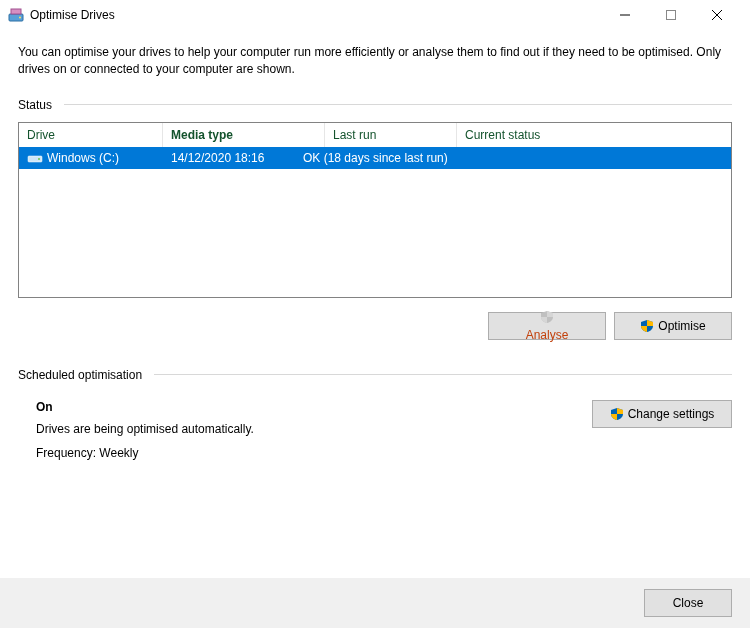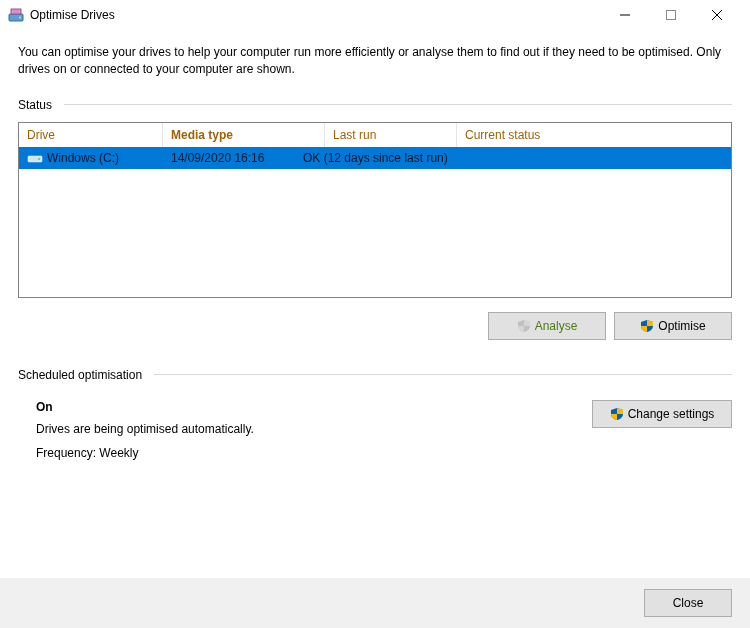--- a/index.html
+++ b/index.html
@@ -49,35 +49,35 @@
       border: 1px solid #828282;
       height: 176px;
       background: #fff;
       overflow: hidden;
     }
     .drive-header {
       display: flex;
       height: 24px;
       align-items: center;
       font-weight: normal;
-      color: #a16207;
+      color: #14532d;
     }
     .drive-header > div {
       padding: 4px 8px;
       border-right: 1px solid #e6e6e6;
       height: 100%;
       display: flex; align-items: center;
     }
     .drive-header > div:last-child { border-right: none; }
     .drive-row {
       display: flex;
       height: 22px;
       align-items: center;
       background: #0078d7;
-      color: #0f172a;
+      color: #ffffff;
     }
     .drive-row > div {
       padding: 2px 8px;
       height: 100%;
       display: flex; align-items: center;
     }
     .col-drive { width: 144px; }
     .col-media { width: 162px; font-weight: bold; }
     .col-last  { width: 132px; }
     .col-status{ flex: 1; }
@@ -94,21 +94,21 @@
       min-width: 118px;
       height: 28px;
       border: 1px solid #adadad;
       background: #e1e1e1;
       display: flex; align-items: center; justify-content: center;
       gap: 4px;
       font-family: inherit; font-size: 12px;
       padding: 0 10px;
       cursor: pointer;
     }
-    .btn.disabled { color: #4d7c0f; cursor: default; }
+    .btn.disabled { color: #c2410c; cursor: default; flex-direction: column; }
     .shield { width: 14px; height: 14px; display:flex; align-items:center; justify-content:center; }
 
     .sched-body { padding: 8px 0 0 18px; }
     .sched-row {
       display: flex; align-items: flex-start;
     }
     .sched-text { flex: 1; }
     .sched-on { font-weight: 600; margin-bottom: 8px; }
     .sched-desc { margin-bottom: 10px; }
     .sched-freq { }
@@ -174,22 +174,22 @@
     <div class="drive-row">
       <div class="col-drive drive-name-cell">
         <span class="drive-smicon">
           <svg viewBox="0 0 16 16" width="16" height="16">
             <rect x="1" y="6" width="14" height="6" rx="1" fill="#cde6f7" stroke="#fff" stroke-width="0.5"></rect>
             <circle cx="12" cy="9" r="1" fill="#6fc24a"></circle>
           </svg>
         </span>
         <span>Windows (C:)</span>
       </div>
-      <div class="col-last">14/09/2020 16:16</div>
-      <div class="col-status">OK (12 days since last run)</div>
+      <div class="col-last">14/12/2020 18:16</div>
+      <div class="col-status">OK (18 days since last run)</div>
     </div>
   </div>
 
   <div class="action-row">
     <button class="btn disabled" disabled="">
       <span class="shield">
         <svg viewBox="0 0 14 14" width="14" height="14">
           <path d="M7 1 L13 3 V7 C13 10 10 12.5 7 13 C4 12.5 1 10 1 7 V3 Z" fill="#c0c0c0"></path>
           <path d="M7 1 L13 3 V7 L7 7 Z" fill="#d6d6d6"></path>
           <path d="M7 7 L7 13 C4 12.5 1 10 1 7 Z" fill="#d6d6d6"></path>

